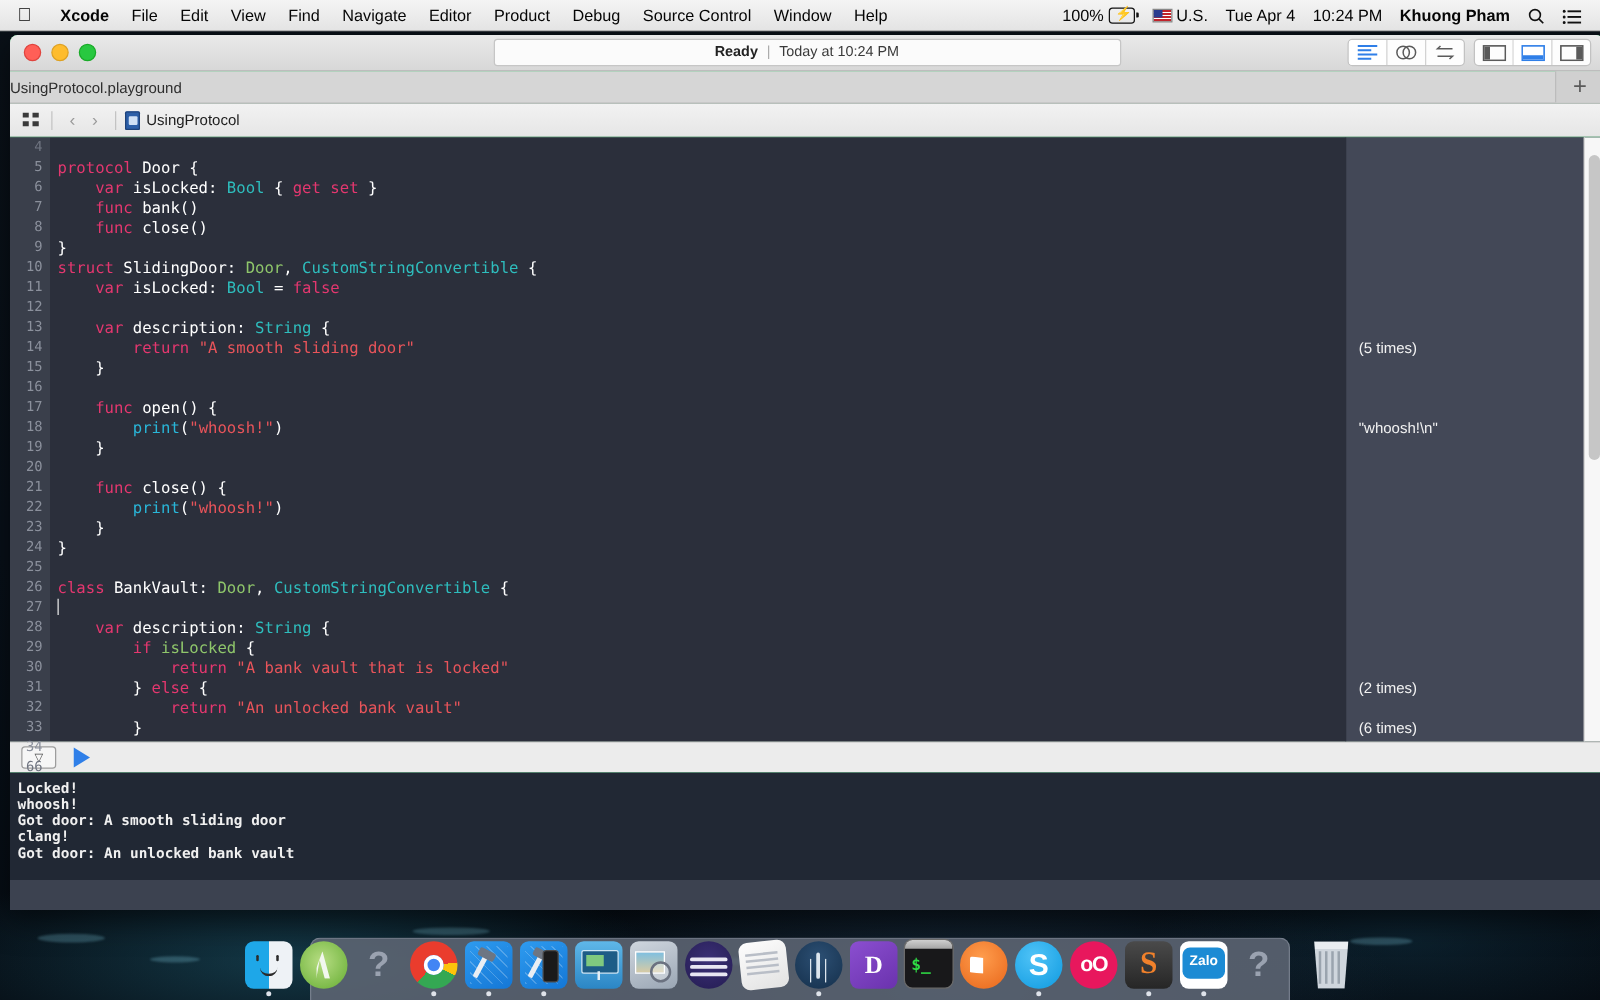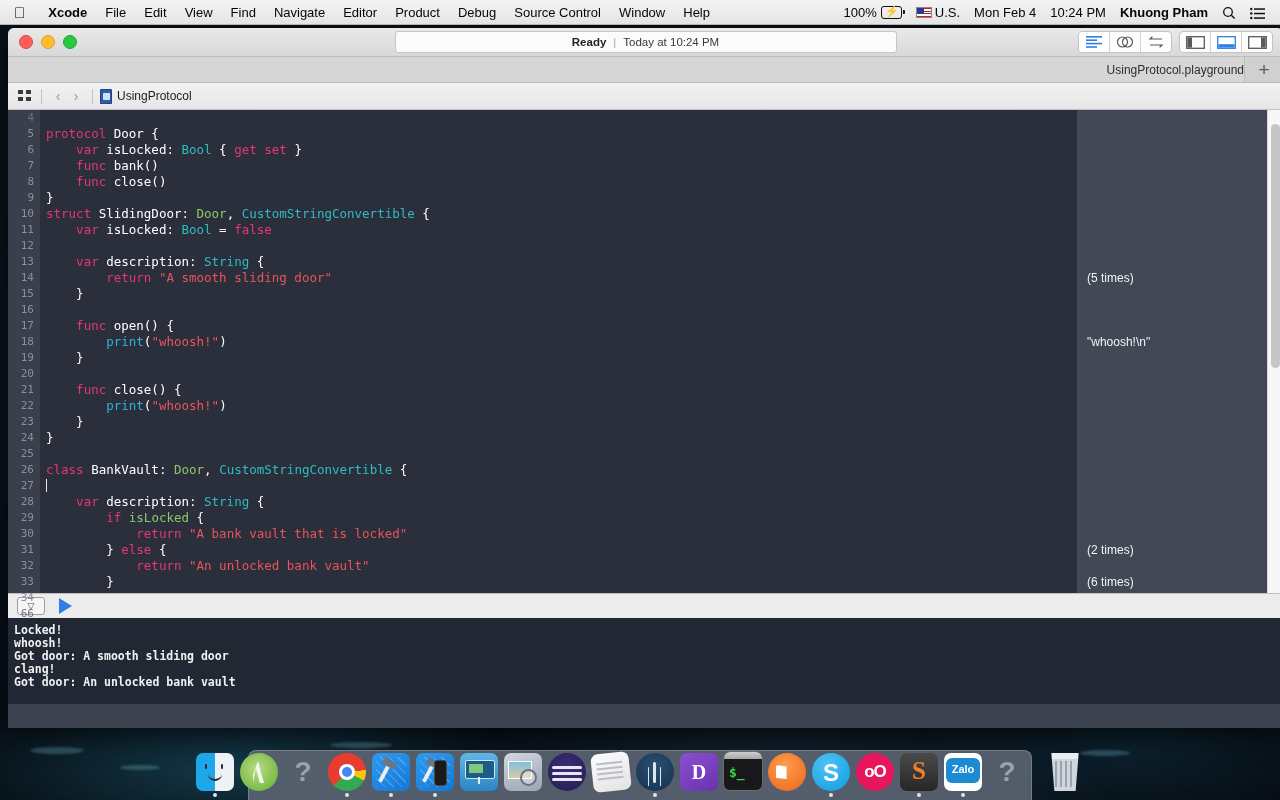--- a/index.html
+++ b/index.html
@@ -74,21 +74,21 @@
   .seg{display:flex;background:#fdfdfd;border:1px solid #c2c2c2;border-radius:4px;overflow:hidden;}
   .seg .b{width:30px;height:20px;display:flex;align-items:center;justify-content:center;border-right:1px solid #d2d2d2;}
   .seg .b:last-child{border-right:none;}
   .seg .b.on{background:#fff;}
   
   #tabbar{
     height:25px;flex:0 0 25px;background:#d6d6d6;border-bottom:1px solid #b9b9b9;
     display:flex;align-items:center;position:relative;
   }
   #tabbar .tabname{
-    flex:1;text-align:right;font-size:12px;color:#2e2e2e;
+    flex:1;text-align:left;font-size:12px;color:#2e2e2e;
   }
   #tabbar .plus{
     width:38px;height:25px;display:flex;align-items:center;justify-content:center;
     font-size:19px;color:#5a5a5a;border-left:1px solid #bcbcbc;background:#d0d0d0;
   }
   
   #jumpbar{
     height:26px;flex:0 0 26px;background:linear-gradient(180deg,#f2f2f2,#e6e6e6);
     border-bottom:1px solid #c0c0c0;display:flex;align-items:center;gap:0;font-size:12px;color:#1d1d1d;
   }
@@ -249,21 +249,21 @@
     <span class="ri">
       <span>100%</span>
       <span class="batt">
           <span class="bolt">⚡</span>
         </span>
     </span>
     <span class="ri">
       <span class="flag"></span>
       <span>U.S.</span>
     </span>
-    <span class="ri">Mon Feb 4</span>
+    <span class="ri">Tue Apr 4</span>
     <span class="ri">10:24 PM</span>
     <span class="ri" style="font-weight:bold;">Khuong Pham</span>
     <span class="ri">
       <svg width="14" height="14" viewBox="0 0 14 14">
           <circle cx="6" cy="6" r="4.3" fill="none" stroke="#111" stroke-width="1.3"></circle>
           <line x1="9.3" y1="9.3" x2="12.6" y2="12.6" stroke="#111" stroke-width="1.4"></line>
         </svg>
     </span>
     <span class="ri">
       <svg width="15" height="13" viewBox="0 0 15 13">

